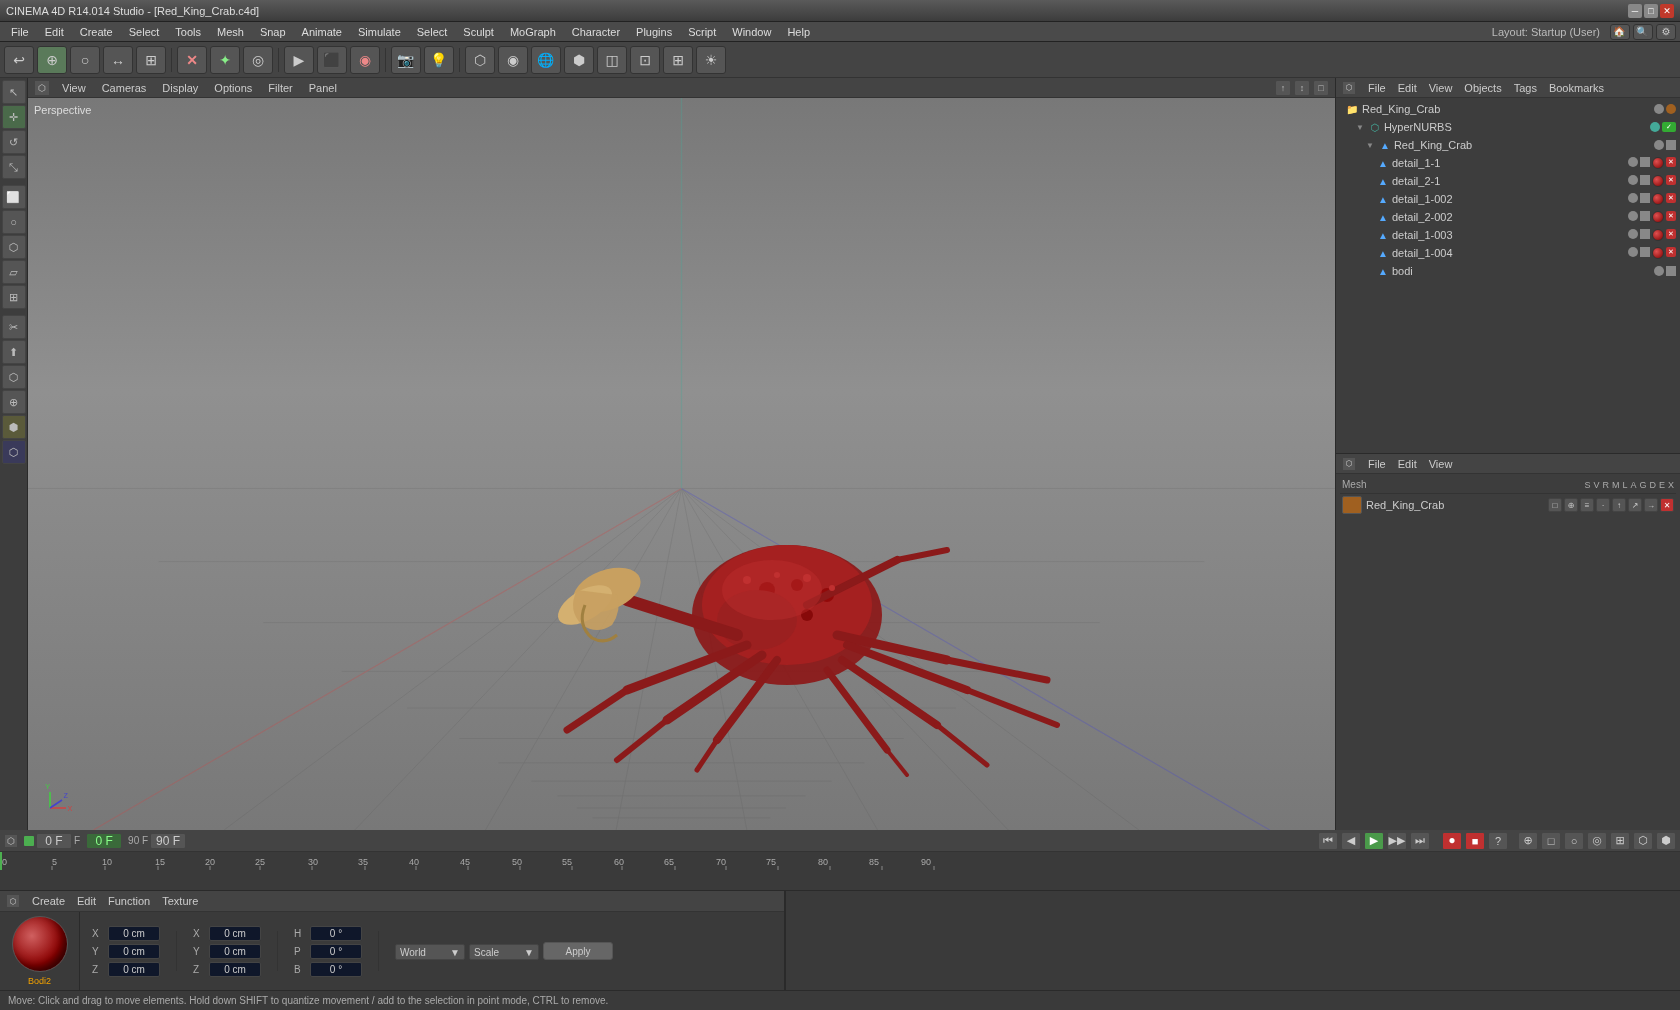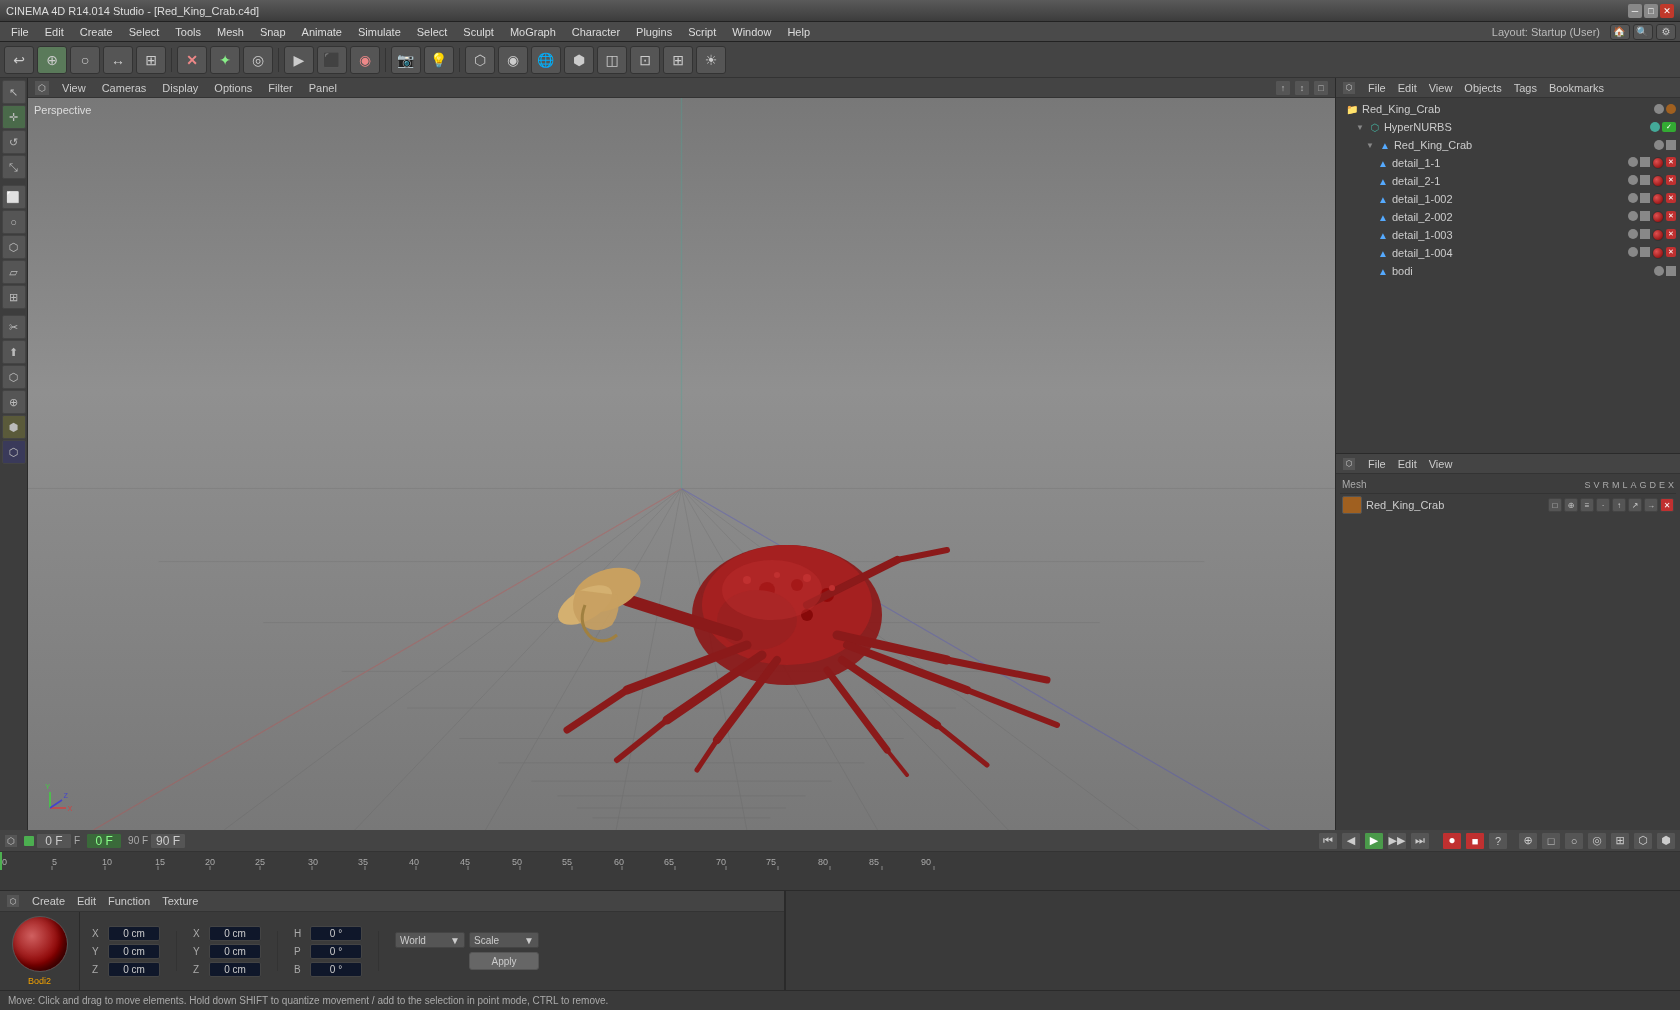--- a/index.html
+++ b/index.html
@@ -425,21 +425,21 @@
       text-align: center;
       padding: 0 2px;
     }
     .coord-separator {
       width: 1px;
       height: 40px;
       background: #333;
     }
     #apply-section {
       display: flex;
-      flex-direction: column;
+      flex-direction: row;
       gap: 4px;
       align-items: flex-end;
     }
     .coord-dropdown {
       width: 70px;
       height: 16px;
       background: #555;
       border: 1px solid #444;
       border-radius: 2px;
       font-size: 10px;

